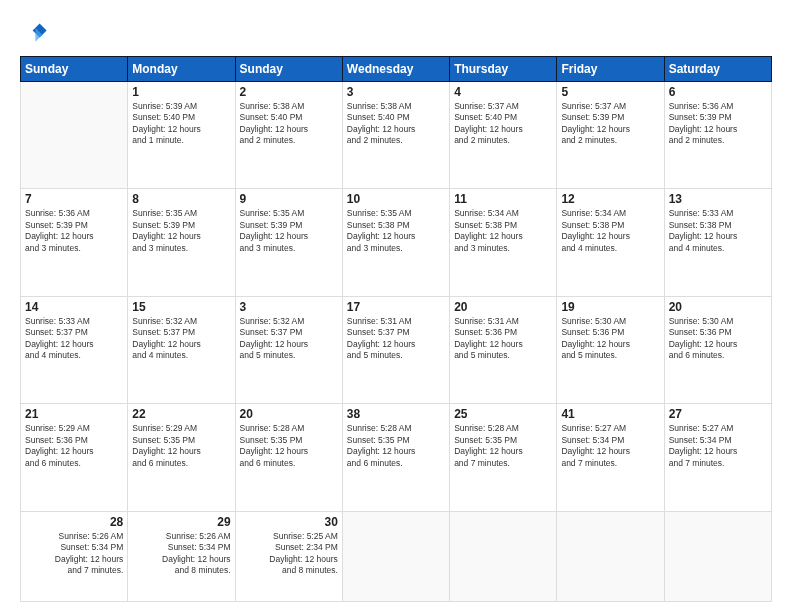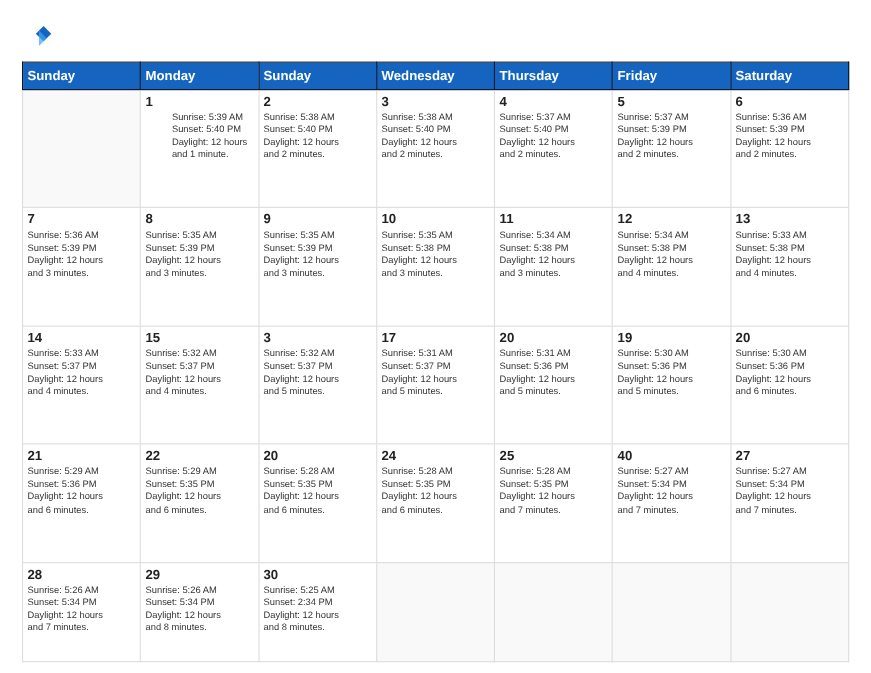--- a/index.html
+++ b/index.html
@@ -88,20 +88,21 @@
       margin-bottom: 2px;
       display: block;
     }
     .cell-text {
       font-size: 8.5px;
       line-height: 1.35;
       color: #333;
     }
     .last-row td {
       height: 68px;
+      text-align: right;
     }
   </style>
 </head>
 <body>
 
 <div class="page">
   <div class="header">
     <div class="logo">
       <svg class="logo-icon" viewBox="0 0 40 40">
         <polygon points="28,8 38,18 28,28 18,18" fill="#1565c0"></polygon>
@@ -128,21 +129,21 @@
           <th>Thursday</th>
           <th>Friday</th>
           <th>Saturday</th>
         </tr>
     </thead>
     <tbody id="calendar-body">
     <tr>
           <td class="empty"></td>
           <td>
             <span class="day-num">1</span>
-            <div class="cell-text" style="white-space: pre-line; margin-left: 24px;">Sunrise: 5:39 AM
+            <div class="cell-text" style="white-space: pre-line;">Sunrise: 5:39 AM
 Sunset: 5:40 PM
 Daylight: 12 hours
 and 1 minute.</div>
           </td>
           <td>
             <span class="day-num">2</span>
             <div class="cell-text" style="white-space: pre-line;">Sunrise: 5:38 AM
 Sunset: 5:40 PM
 Daylight: 12 hours
 and 2 minutes.</div>
@@ -294,35 +295,35 @@
 and 6 minutes.</div>
           </td>
           <td>
             <span class="day-num">20</span>
             <div class="cell-text" style="white-space: pre-line;">Sunrise: 5:28 AM
 Sunset: 5:35 PM
 Daylight: 12 hours
 and 6 minutes.</div>
           </td>
           <td>
-            <span class="day-num">24</span>
+            <span class="day-num">38</span>
             <div class="cell-text" style="white-space: pre-line;">Sunrise: 5:28 AM
 Sunset: 5:35 PM
 Daylight: 12 hours
 and 6 minutes.</div>
           </td>
           <td>
             <span class="day-num">25</span>
             <div class="cell-text" style="white-space: pre-line;">Sunrise: 5:28 AM
 Sunset: 5:35 PM
 Daylight: 12 hours
 and 7 minutes.</div>
           </td>
           <td>
-            <span class="day-num">40</span>
+            <span class="day-num">41</span>
             <div class="cell-text" style="white-space: pre-line;">Sunrise: 5:27 AM
 Sunset: 5:34 PM
 Daylight: 12 hours
 and 7 minutes.</div>
           </td>
           <td>
             <span class="day-num">27</span>
             <div class="cell-text" style="white-space: pre-line;">Sunrise: 5:27 AM
 Sunset: 5:34 PM
 Daylight: 12 hours

